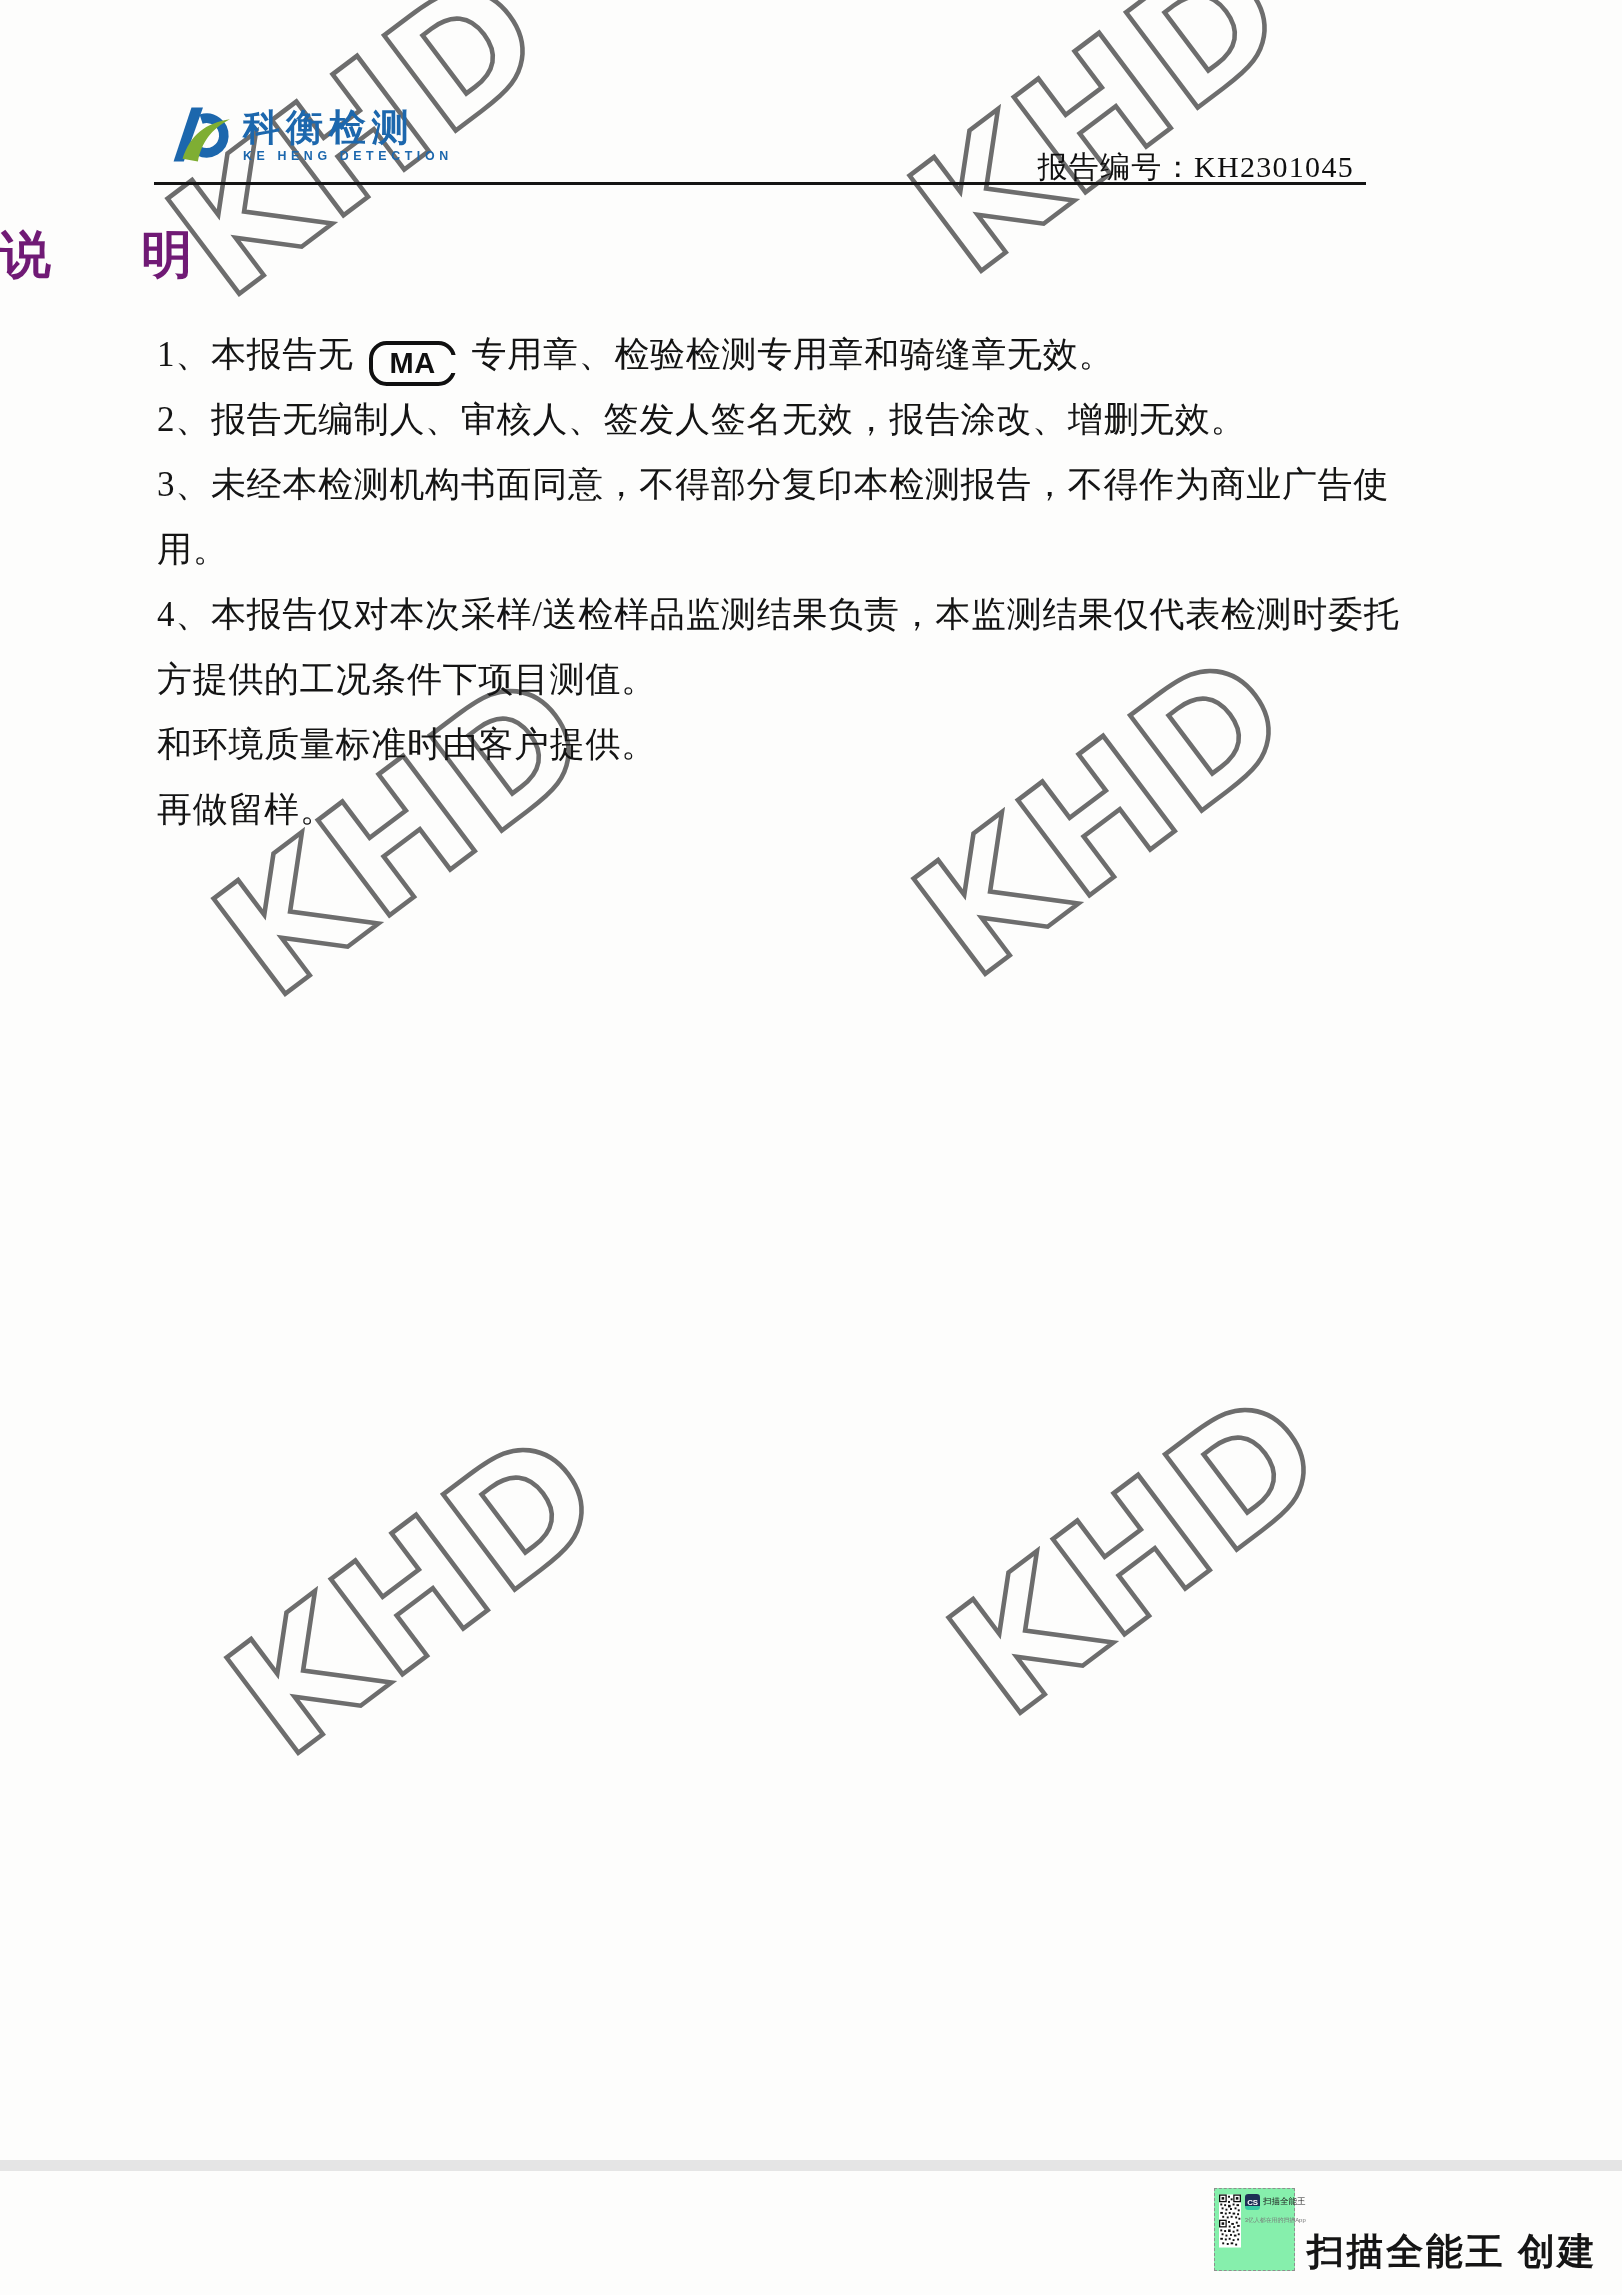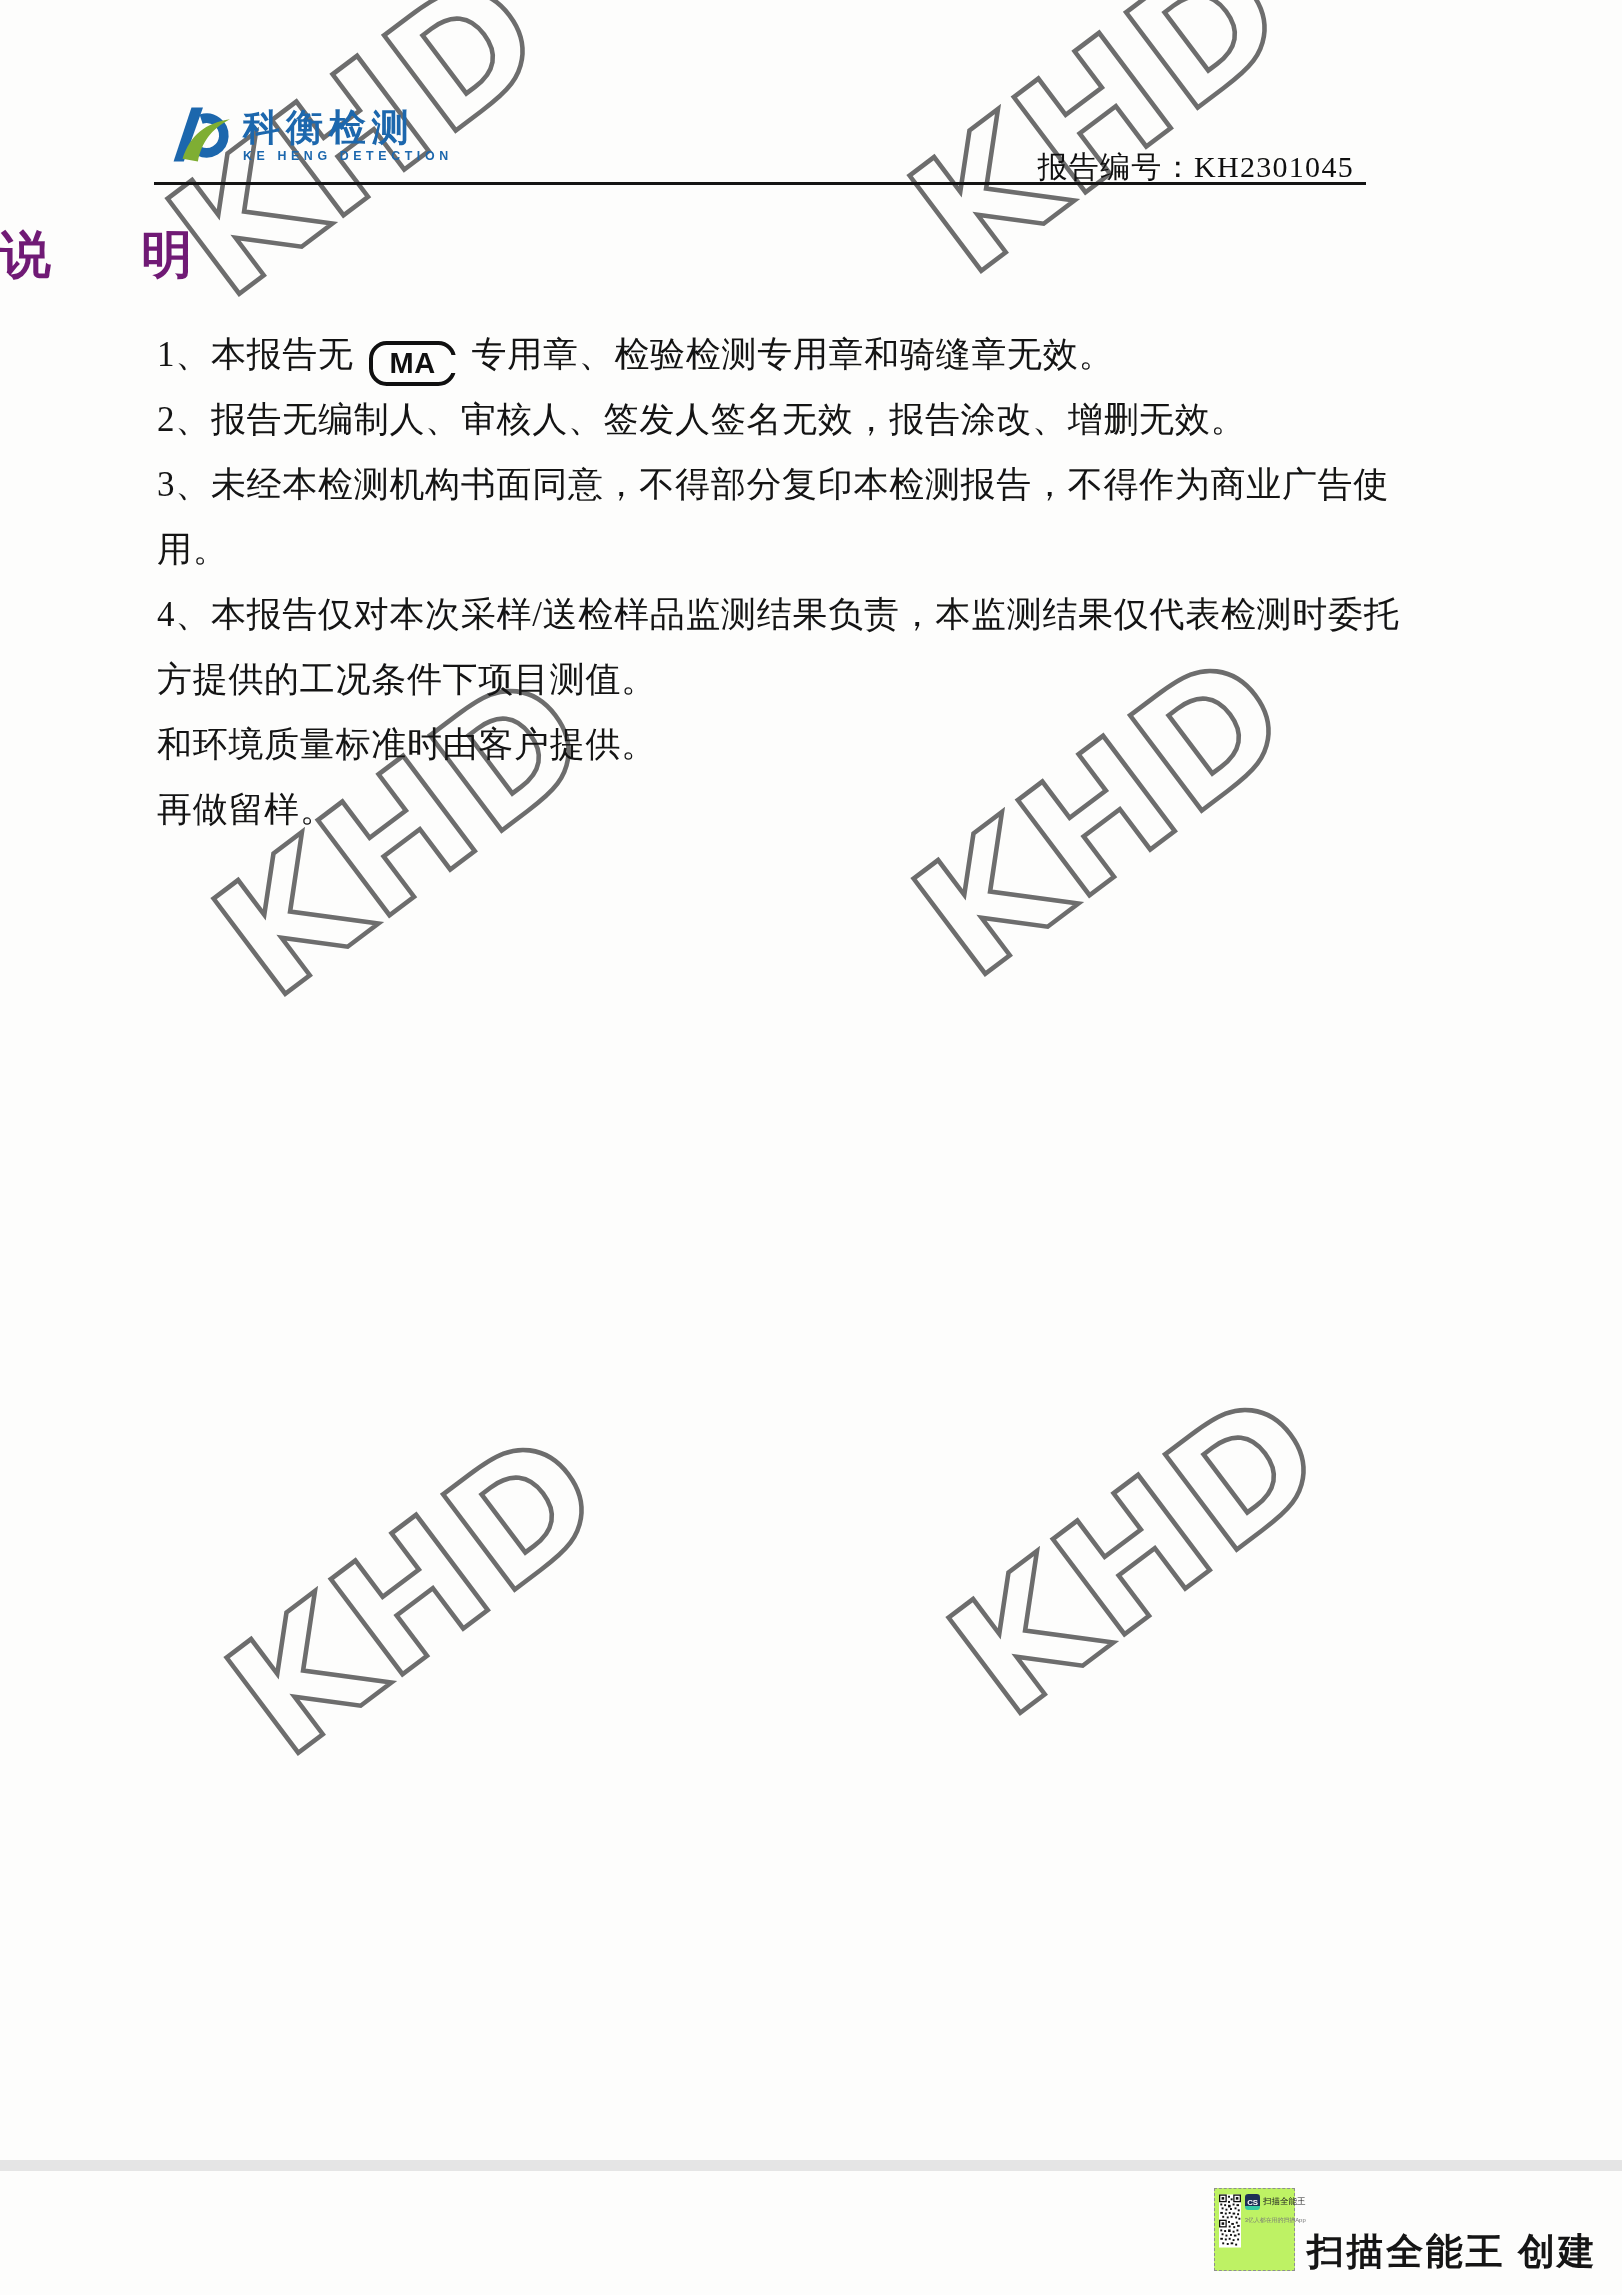--- a/index.html
+++ b/index.html
@@ -73,21 +73,21 @@
     font-size:35px;letter-spacing:0.7px;white-space:nowrap;color:#141414;
   }
   
   .scan-band{
     position:absolute;left:0;top:2160px;width:1622px;height:10.5px;
     background:#dedede;opacity:.8;z-index:2;
   }
   
   .cs-badge{
     position:absolute;left:1214px;top:2188px;width:81px;height:83px;
-    border:1.3px dashed #8f8f8f;background:#bef264;box-sizing:border-box;
+    border:1.3px dashed #8f8f8f;background:#86efac;box-sizing:border-box;
     padding:5.2px 3.9px;z-index:4;
     font-family:"Liberation Sans","DejaVu Sans",sans-serif;
   }
   .cs-badge-row{display:flex;}
   .qr{width:22px;height:54px;flex:0 0 auto;}
   .cs-col{margin-left:3.9px;}
   .cs-top{display:flex;align-items:center;}
   .cs-icon{
     width:15.7px;height:15.7px;border-radius:3.3px;
     background:linear-gradient(#1d2f55 76%,#36c9a2 76%);

